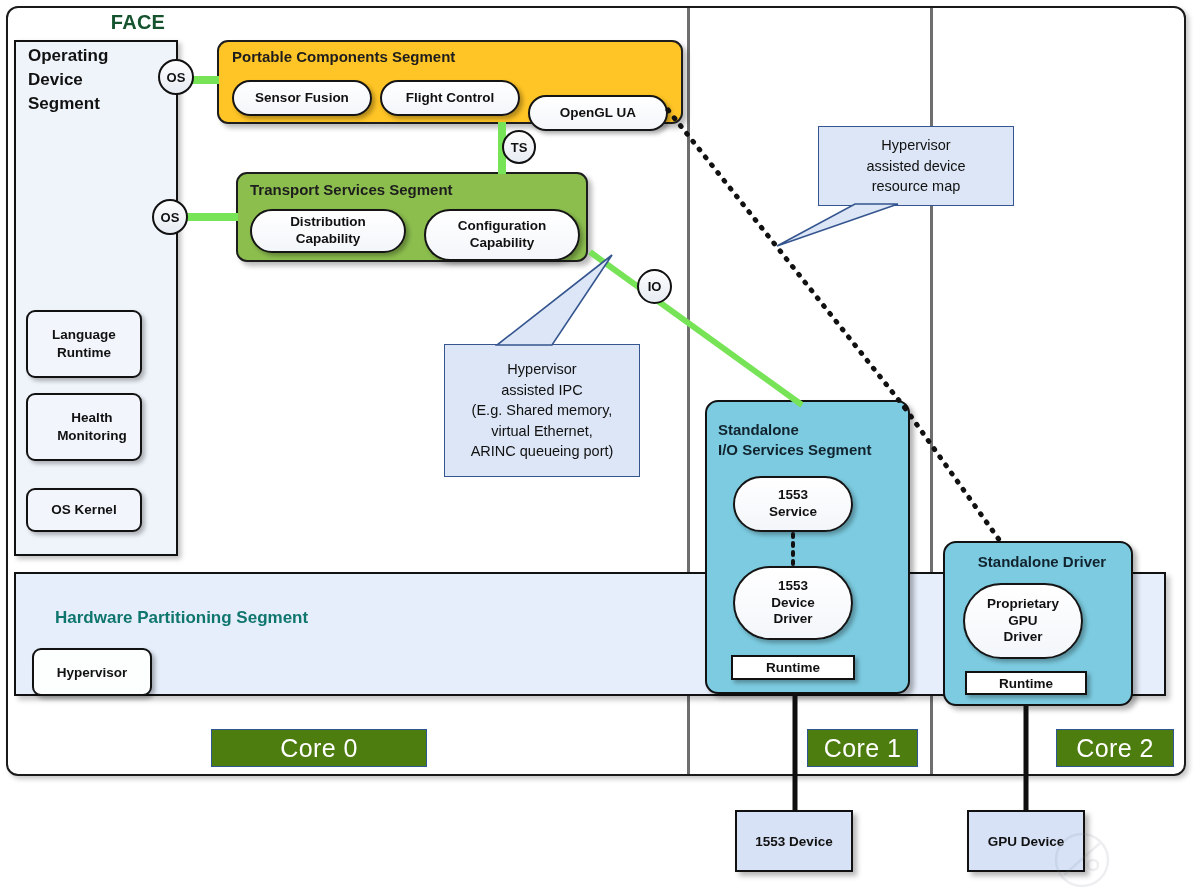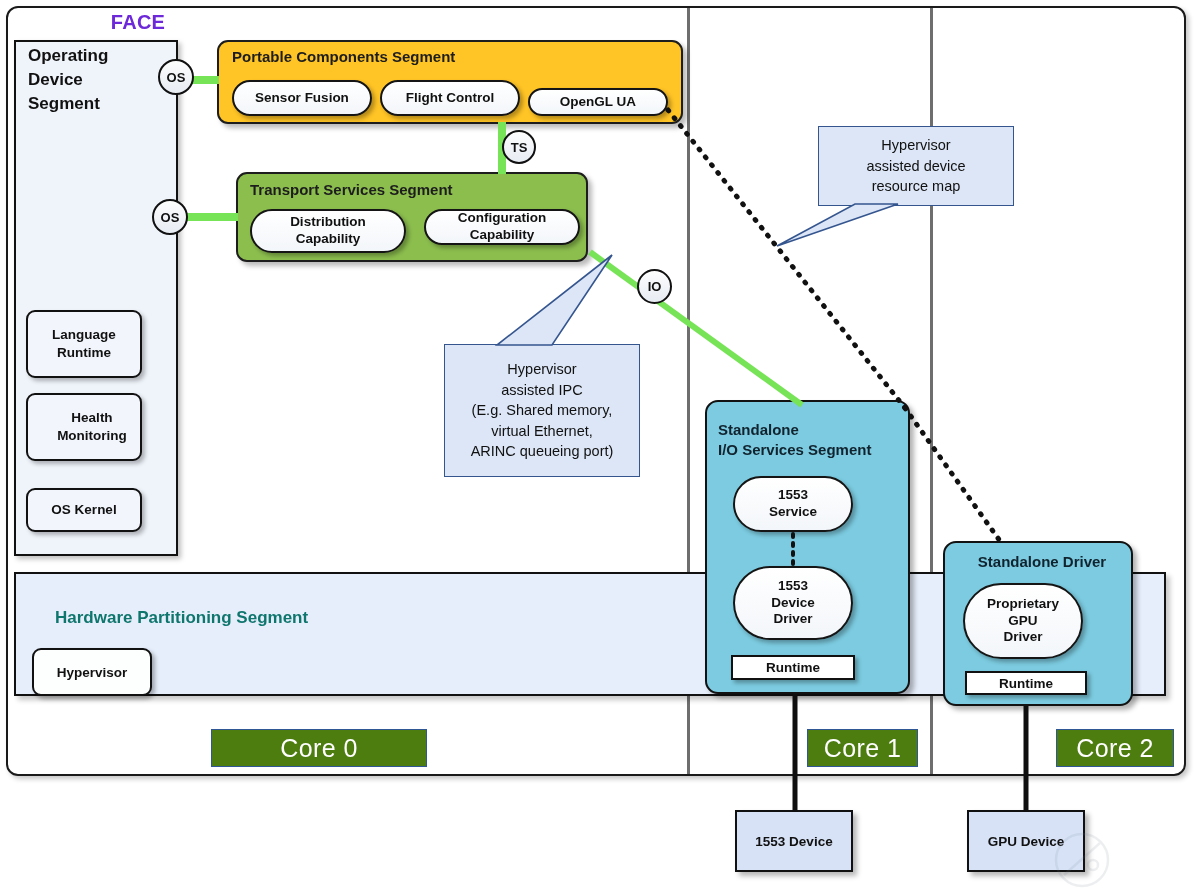--- a/index.html
+++ b/index.html
@@ -12,21 +12,21 @@
   .n{position:absolute;box-sizing:border-box;}
 
   
   .face-frame{
     left:6px;top:6px;width:1180px;height:770px;
     border:2.5px solid #1a1a1a;border-radius:12px;background:transparent;
     box-shadow:3px 3px 5px rgba(0,0,0,.22);
   }
   .face-title{
     left:58px;top:8px;width:160px;height:28px;
-    font-size:20px;font-weight:bold;color:#6d28d9;
+    font-size:20px;font-weight:bold;color:#14532d;
     display:flex;align-items:center;justify-content:center;letter-spacing:.3px;
   }
 
   
   .divider{background:#6e6e6e;width:3px;}
 
   
   .os-seg{
     left:14px;top:40px;width:164px;height:516px;
     border:2.5px solid #111;background:#eff4fb;
@@ -192,34 +192,34 @@
 
   <div class="n pcs"></div>
   <div class="n pcs-title">Portable Components Segment</div>
 
   <div class="n pill" style="left:232px;top:80px;width:140px;height:36px;">
     <span>Sensor Fusion</span>
   </div>
   <div class="n pill" style="left:380px;top:80px;width:140px;height:36px;">
     <span>Flight Control</span>
   </div>
-  <div class="n pill" style="left:528px;top:88px;width:140px;height:28px;">
+  <div class="n pill" style="left:528px;top:95px;width:140px;height:36px;">
     <span>OpenGL UA</span>
   </div>
 
   <div class="n tss"></div>
   <div class="n tss-title">Transport Services Segment</div>
 
   <div class="n pill" style="left:250px;top:209px;width:156px;height:44px;">
     <div>
       <div>Distribution</div>
       <div>Capability</div>
     </div>
   </div>
-  <div class="n pill" style="left:424px;top:209px;width:156px;height:36px;">
+  <div class="n pill" style="left:424px;top:209px;width:156px;height:52px;">
     <div>
       <div>Configuration</div>
       <div>Capability</div>
     </div>
   </div>
 
   <div class="n glink" style="left:189px;top:76px;width:30px;height:8px;"></div>
   <div class="n glink" style="left:185px;top:213px;width:53px;height:8px;"></div>
   <div class="n glink" style="left:498px;top:122px;width:8px;height:52px;"></div>
 

